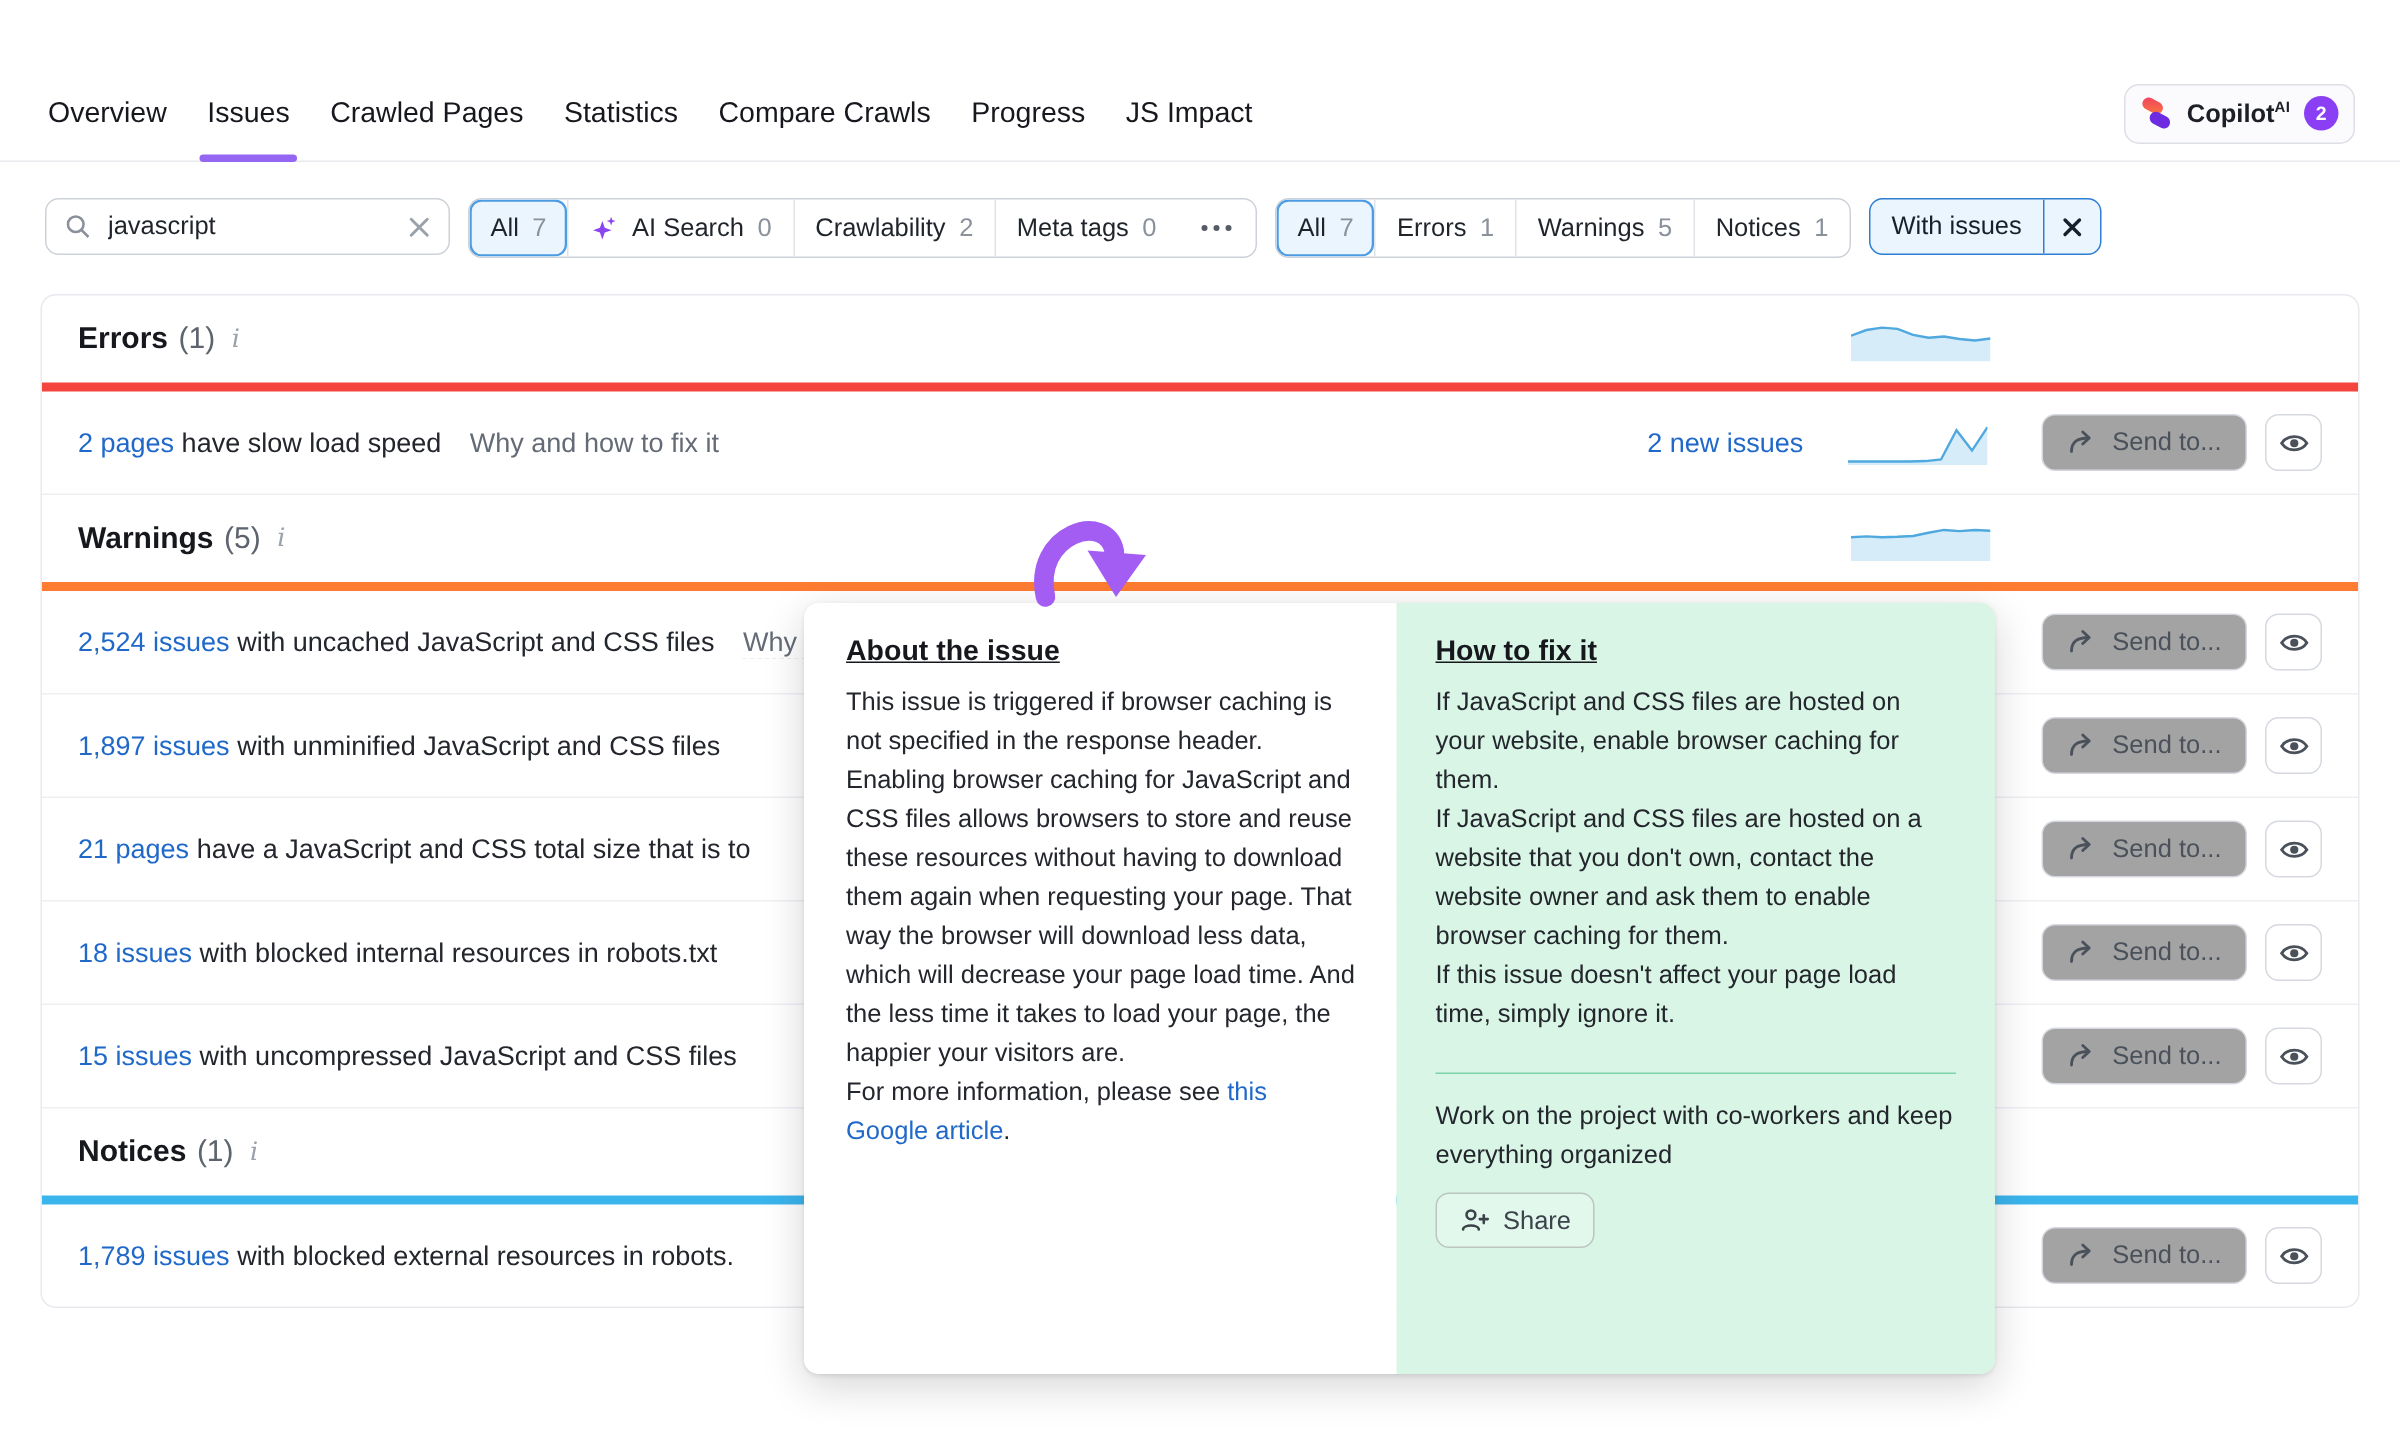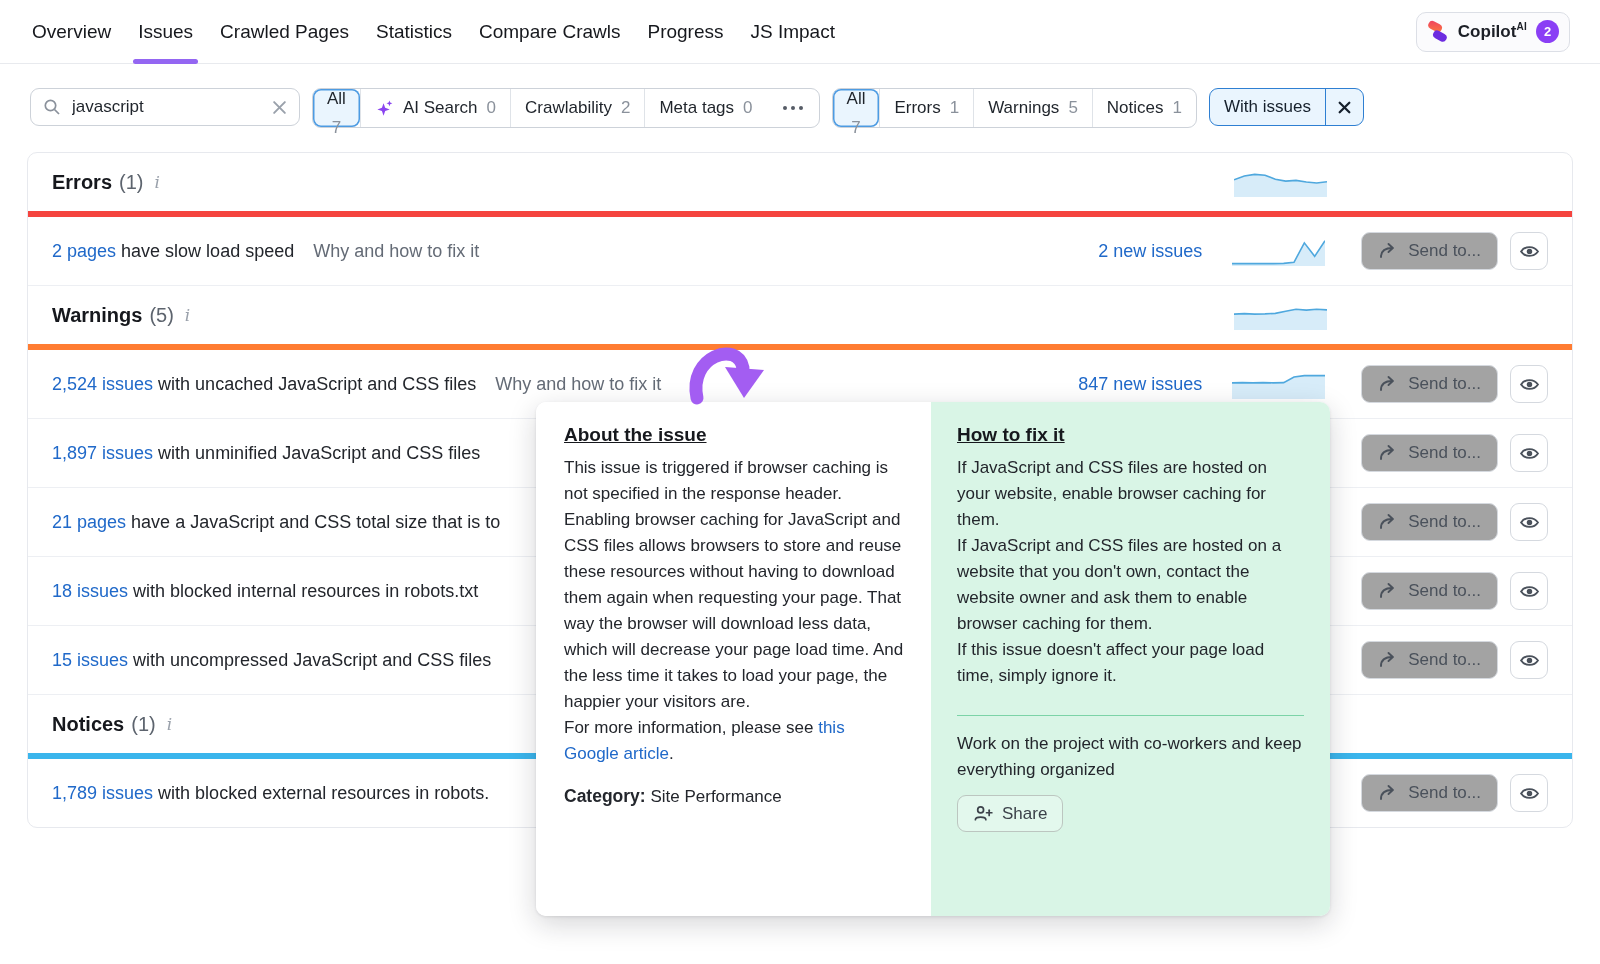--- a/index.html
+++ b/index.html
@@ -4,41 +4,41 @@
 <style>
   html,body{margin:0;padding:0;}
   body{
     width:1600px;height:964px;position:relative;overflow:hidden;
     background:#ffffff;color:#1f242b;
     font-family:"Liberation Sans","DejaVu Sans",sans-serif;
     -webkit-font-smoothing:antialiased;
   }
   
   .topnav{display:flex;align-items:center;height:64px;padding:0 30px;
-    border-bottom:1px solid #e8eaee;box-sizing:border-box;gap:23px;}
+    border-bottom:1px solid #e8eaee;box-sizing:border-box;gap:23px;margin-top:44px;}
   .nav-item{position:relative;font-size:19px;font-weight:500;color:#16181d;
     height:64px;display:flex;align-items:center;padding:0 2px;cursor:pointer;white-space:nowrap;}
   .nav-item.active::after{content:"";position:absolute;left:-3px;right:-3px;bottom:0;
     height:5px;border-radius:3px;background:var(--c-accent_purple,#9466f2);}
   .copilot-btn{margin-left:auto;display:flex;align-items:center;gap:9px;height:40px;
     padding:0 10px 0 9px;border:1px solid #dcdfe6;border-radius:10px;background:#fbfbfd;cursor:pointer;justify-content:flex-end;}
   .copilot-label{font-size:17px;font-weight:600;color:#1c1f26;}
   .copilot-label sup{font-size:10px;font-weight:700;letter-spacing:.3px;}
   .copilot-badge{width:23px;height:23px;border-radius:50%;background:#8a3ff5;color:#fff;
     font-size:13px;font-weight:700;display:flex;align-items:center;justify-content:center;}
   
   .filterbar{display:flex;align-items:flex-start;padding:24px 30px 0;gap:12px;}
   .search-box{width:270px;height:38px;box-sizing:border-box;border:1px solid #cdd2d9;border-radius:9px;
     display:flex;align-items:center;padding:0 12px;gap:9px;background:#fff;}
   .search-box input{border:none;outline:none;flex:1;font-size:17px;color:#1f242b;
     font-family:"Liberation Sans",sans-serif;background:transparent;min-width:0;}
   .seg-group{display:inline-flex;border:1px solid #cdd2d9;border-radius:9px;background:#fff;}
   .seg-item{display:flex;align-items:center;gap:9px;padding:0 14px;height:38px;font-size:17px;
     color:#1f242b;cursor:pointer;border-left:1px solid #dfe3e8;box-sizing:border-box;white-space:nowrap;}
-  .seg-item:first-child{border-left:none;flex-direction:column;}
+  .seg-item:first-child{border-left:none;}
   .seg-item.selected{background:#eaf5fe;box-shadow:inset 0 0 0 1.5px #4d9be2;border-radius:8px;}
   .seg-count{color:#8a919b;}
   .seg-dots{display:flex;gap:4px;align-items:center;padding:0 16px;height:38px;cursor:pointer;}
   .seg-dots i{width:4px;height:4px;border-radius:50%;background:#565c66;}
   .chip{display:inline-flex;align-items:stretch;border:1.5px solid #2e7fd2;border-radius:9px;
     background:#eaf5fe;overflow:hidden;height:38px;box-sizing:border-box;}
   .chip-label{display:flex;align-items:center;padding:0 14px;font-size:17px;font-weight:500;color:#16202c;}
   .chip-close{display:flex;align-items:center;padding:0 11px;border-left:1.5px solid #2e7fd2;cursor:pointer;}
   
   .card{margin:24px 27px 0;border:1px solid #e7e9ee;border-radius:10px;background:#fff;overflow:hidden;}
@@ -438,21 +438,20 @@
     <polygon points="39,33 78,36 58,64" fill="#a35df2"></polygon>
   </svg>
 </div>
 
 <div class="popup">
   <div class="popup-left">
     <h3>About the issue</h3>
     <p>This issue is triggered if browser caching is not specified in the response header.</p>
     <p>Enabling browser caching for JavaScript and CSS files allows browsers to store and reuse these resources without having to download them again when requesting your page. That way the browser will download less data, which will decrease your page load time. And the less time it takes to load your page, the happier your visitors are.</p>
     <p><span>For more information, please see </span><a href="#">this Google article</a><span>.</span></p>
-    <p class="category-line"><b>Category:</b> <span>Site Performance</span></p>
   </div>
   <div class="popup-right">
     <h3>How to fix it</h3>
     <p>If JavaScript and CSS files are hosted on your website, enable browser caching for them.</p>
     <p>If JavaScript and CSS files are hosted on a website that you don't own, contact the website owner and ask them to enable browser caching for them.</p>
     <p>If this issue doesn't affect your page load time, simply ignore it.</p>
     <hr class="fix-divider">
     <p>Work on the project with co-workers and keep everything organized</p>
     <button class="btn-share">
       <span class="icon">

